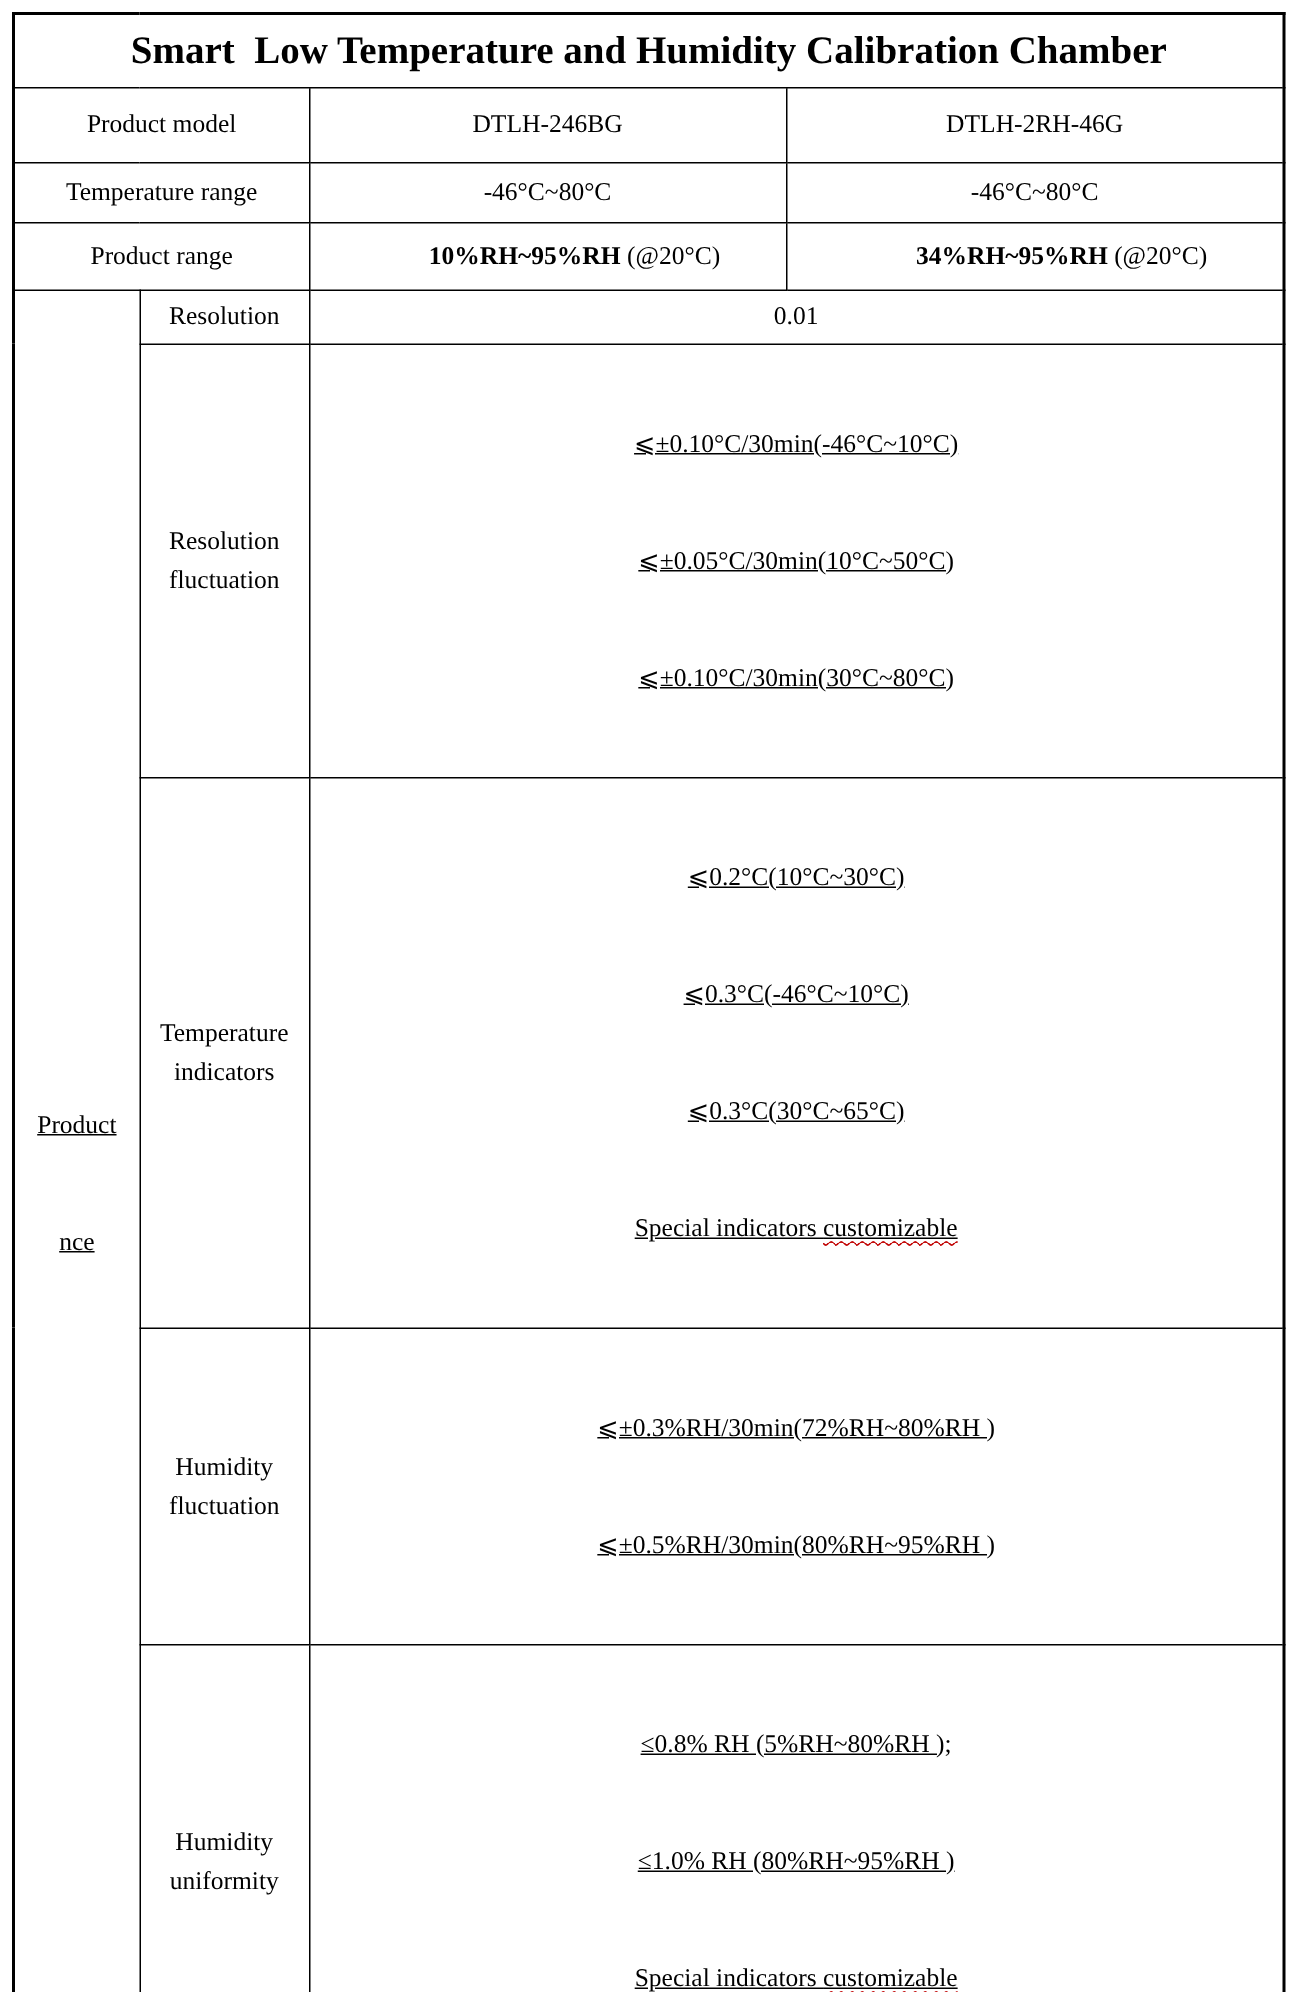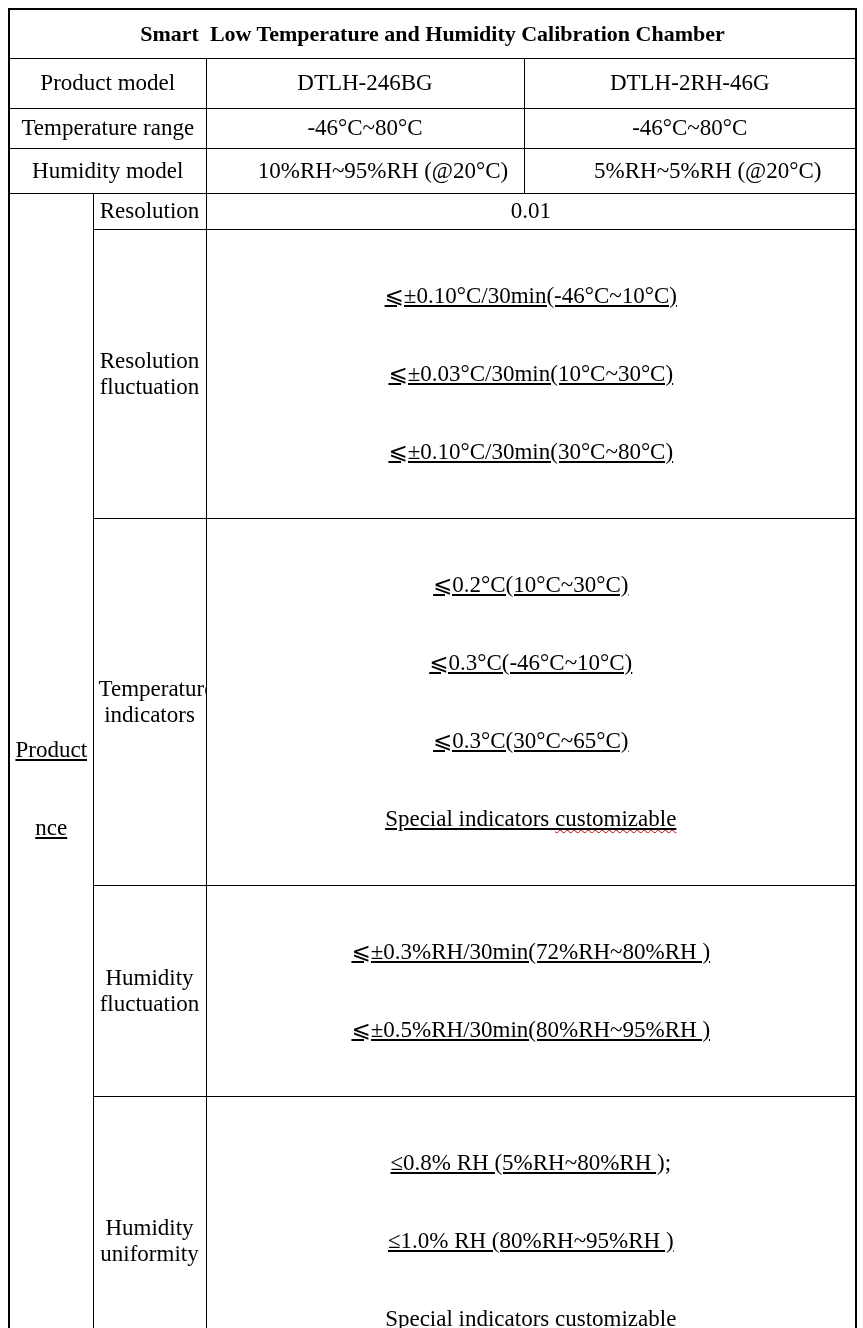--- a/index.html
+++ b/index.html
@@ -13,41 +13,41 @@
     border-collapse:collapse;
     table-layout:fixed;
     width:847px;
     border:2px solid #000;
   }
   td{
     border:1px solid #000;
     text-align:center;
     vertical-align:middle;
     padding:1px 5px;
-    font-size:23px;
+    font-size:17px;
     line-height:26px;
     white-space:pre-wrap;
     overflow:hidden;
     box-sizing:border-box;
   }
   .title-cell{
-    font-size:22px;
+    font-size:26px;
     font-weight:bold;
     line-height:28px;
   }
   .ln{line-height:26px;text-decoration:underline;}
   .sq{
     text-decoration-line:underline;
     text-decoration-style:wavy;
     text-decoration-color:#c00000;
     text-decoration-thickness:1px;
     text-underline-offset:3px;
     margin-top:24px;
   }
-  b{font-weight:normal;margin-left:36px;}
+  b{font-weight:bold;margin-left:36px;}
 </style>
 </head>
 <body>
 
 <div class="page">
   <table class="spec">
     <colgroup>
       <col style="width:84px">
       <col style="width:113px">
       <col style="width:318px">
@@ -65,39 +65,39 @@
       <td>DTLH-2RH-46G</td>
     </tr>
 
     <tr style="height:40px">
       <td colspan="2">Temperature range</td>
       <td>-46°C~80°C</td>
       <td>-46°C~80°C</td>
     </tr>
 
     <tr style="height:45px">
-      <td colspan="2">Humidity model</td>
+      <td colspan="2">Product range</td>
       <td><b>10%RH~95%RH</b><span> (@20°C)</span></td>
-      <td><b>5%RH~5%RH</b><span> (@20°C)</span></td>
+      <td><b>34%RH~95%RH</b><span> (@20°C)</span></td>
     </tr>
 
     <tr style="height:36px">
       <td rowspan="5">
         <div class="ln">Product</div>
         <div class="ln">nce</div>
       </td>
       <td>Resolution</td>
       <td colspan="2">0.01</td>
     </tr>
 
     <tr style="height:80px">
       <td>Resolution fluctuation</td>
       <td colspan="2">
         <div class="ln">⩽±0.10°C/30min(-46°C~10°C)</div>
-        <div class="ln">⩽±0.03°C/30min(10°C~30°C)</div>
+        <div class="ln">⩽±0.05°C/30min(10°C~50°C)</div>
         <div class="ln">⩽±0.10°C/30min(30°C~80°C)</div>
       </td>
     </tr>
 
     <tr style="height:105px">
       <td>Temperature indicators</td>
       <td colspan="2">
         <div class="ln">⩽0.2°C(10°C~30°C)</div>
         <div class="ln">⩽0.3°C(-46°C~10°C)</div>
         <div class="ln">⩽0.3°C(30°C~65°C)</div>

